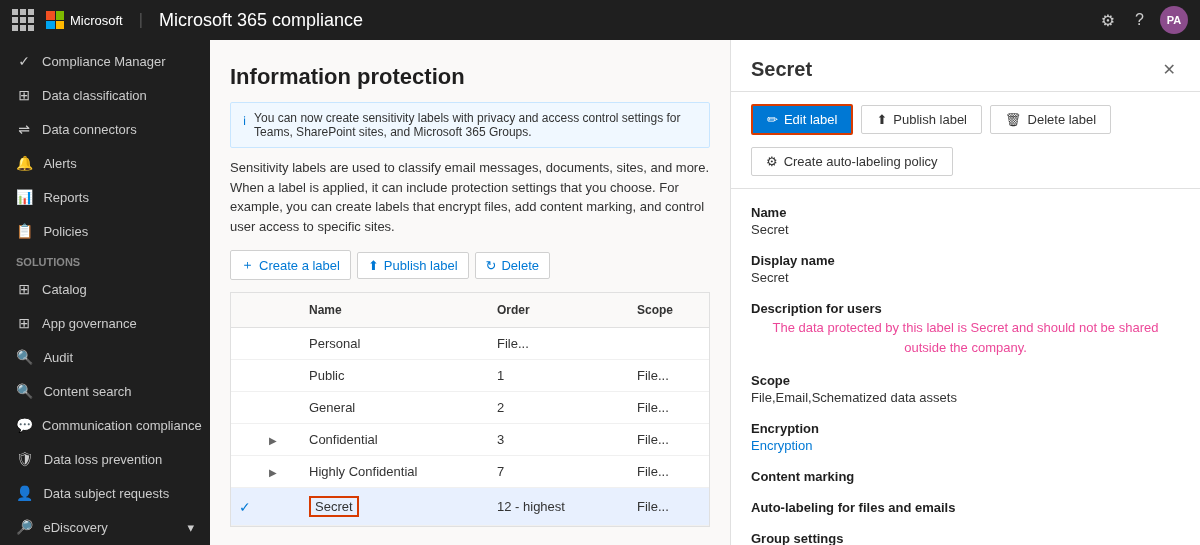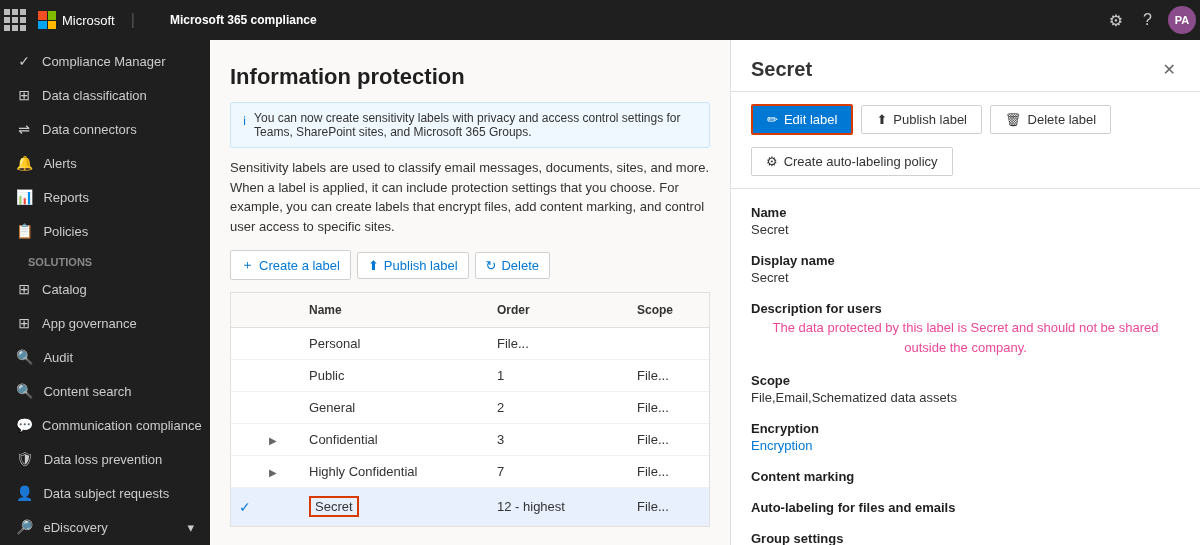--- a/index.html
+++ b/index.html
@@ -1,43 +1,43 @@
 <!DOCTYPE html>
 <html><head>
   <meta charset="utf-8">
   <style>
     * { box-sizing: border-box; margin: 0; padding: 0; }
     body { font-family: 'Segoe UI', sans-serif; font-size: 13px; color: #333; display: flex; flex-direction: column; height: 545px; overflow: hidden; }
 
     
     .topbar {
       display: flex; align-items: center; background: #1f1f1f; color: white;
-      height: 40px; padding: 0 4px; gap: 12px; flex-shrink: 0;
+      height: 40px; padding: 0 12px; gap: 12px; flex-shrink: 0;
     }
     .topbar-grid-icon { display: grid; grid-template-columns: repeat(3,6px); grid-template-rows: repeat(3,6px); gap: 2px; }
     .topbar-grid-icon span { background: #bbb; display: block; }
     .topbar-logo { display: flex; align-items: center; gap: 6px; }
     .ms-logo { width: 18px; height: 18px; display: grid; grid-template-columns: 1fr 1fr; grid-template-rows: 1fr 1fr; gap: 1px; }
     .ms-logo span:nth-child(1) { background: #f25022; }
     .ms-logo span:nth-child(2) { background: #7fba00; }
     .ms-logo span:nth-child(3) { background: #00a4ef; }
     .ms-logo span:nth-child(4) { background: #ffb900; }
-    .topbar-title { font-size: 12px; font-weight: 700; margin-left: 19px; }
+    .topbar-title { font-size: 18px; font-weight: 400; }
     .topbar-spacer { flex: 1; }
     .topbar-icon { color: #ccc; font-size: 16px; cursor: pointer; padding: 4px; }
     .topbar-avatar { background: #8b4c8c; border-radius: 50%; width: 28px; height: 28px; display: flex; align-items: center; justify-content: center; font-size: 11px; color: white; font-weight: 600; }
 
     
     .main-layout { display: flex; flex: 1; overflow: hidden; }
 
     
     .sidebar { width: 210px; background: #1f1f1f; color: #ccc; overflow-y: auto; flex-shrink: 0; padding-top: 4px; }
     .sidebar-item { display: flex; align-items: center; gap: 10px; padding: 9px 16px; cursor: pointer; font-size: 13px; white-space: nowrap; }
     .sidebar-item .icon { font-size: 14px; min-width: 16px; text-align: center; }
-    .sidebar-section-header { font-size: 11px; color: #888; padding: 8px 28px 4px; font-weight: 600; text-transform: uppercase; }
+    .sidebar-section-header { font-size: 11px; color: #888; padding: 8px 16px 4px; font-weight: 600; text-transform: uppercase; }
     .sidebar-item.with-chevron { justify-content: space-between; }
     .sidebar-item.with-chevron .left { display: flex; align-items: center; gap: 10px; }
 
     
     .content-area { flex: 1; background: #faf9f8; overflow: hidden; position: relative; display: flex; }
 
     .main-content { flex: 1; padding: 24px 20px; overflow-y: auto; }
     .page-title { font-size: 22px; font-weight: 600; color: #1f1f1f; margin-bottom: 12px; }
     .info-banner { background: #f0f8ff; border: 1px solid #c8e6ff; border-radius: 2px; padding: 8px 12px; font-size: 12px; color: #333; margin-bottom: 10px; display: flex; align-items: flex-start; gap: 8px; }
     .info-banner .info-icon { color: #0078d4; margin-top: 1px; }

